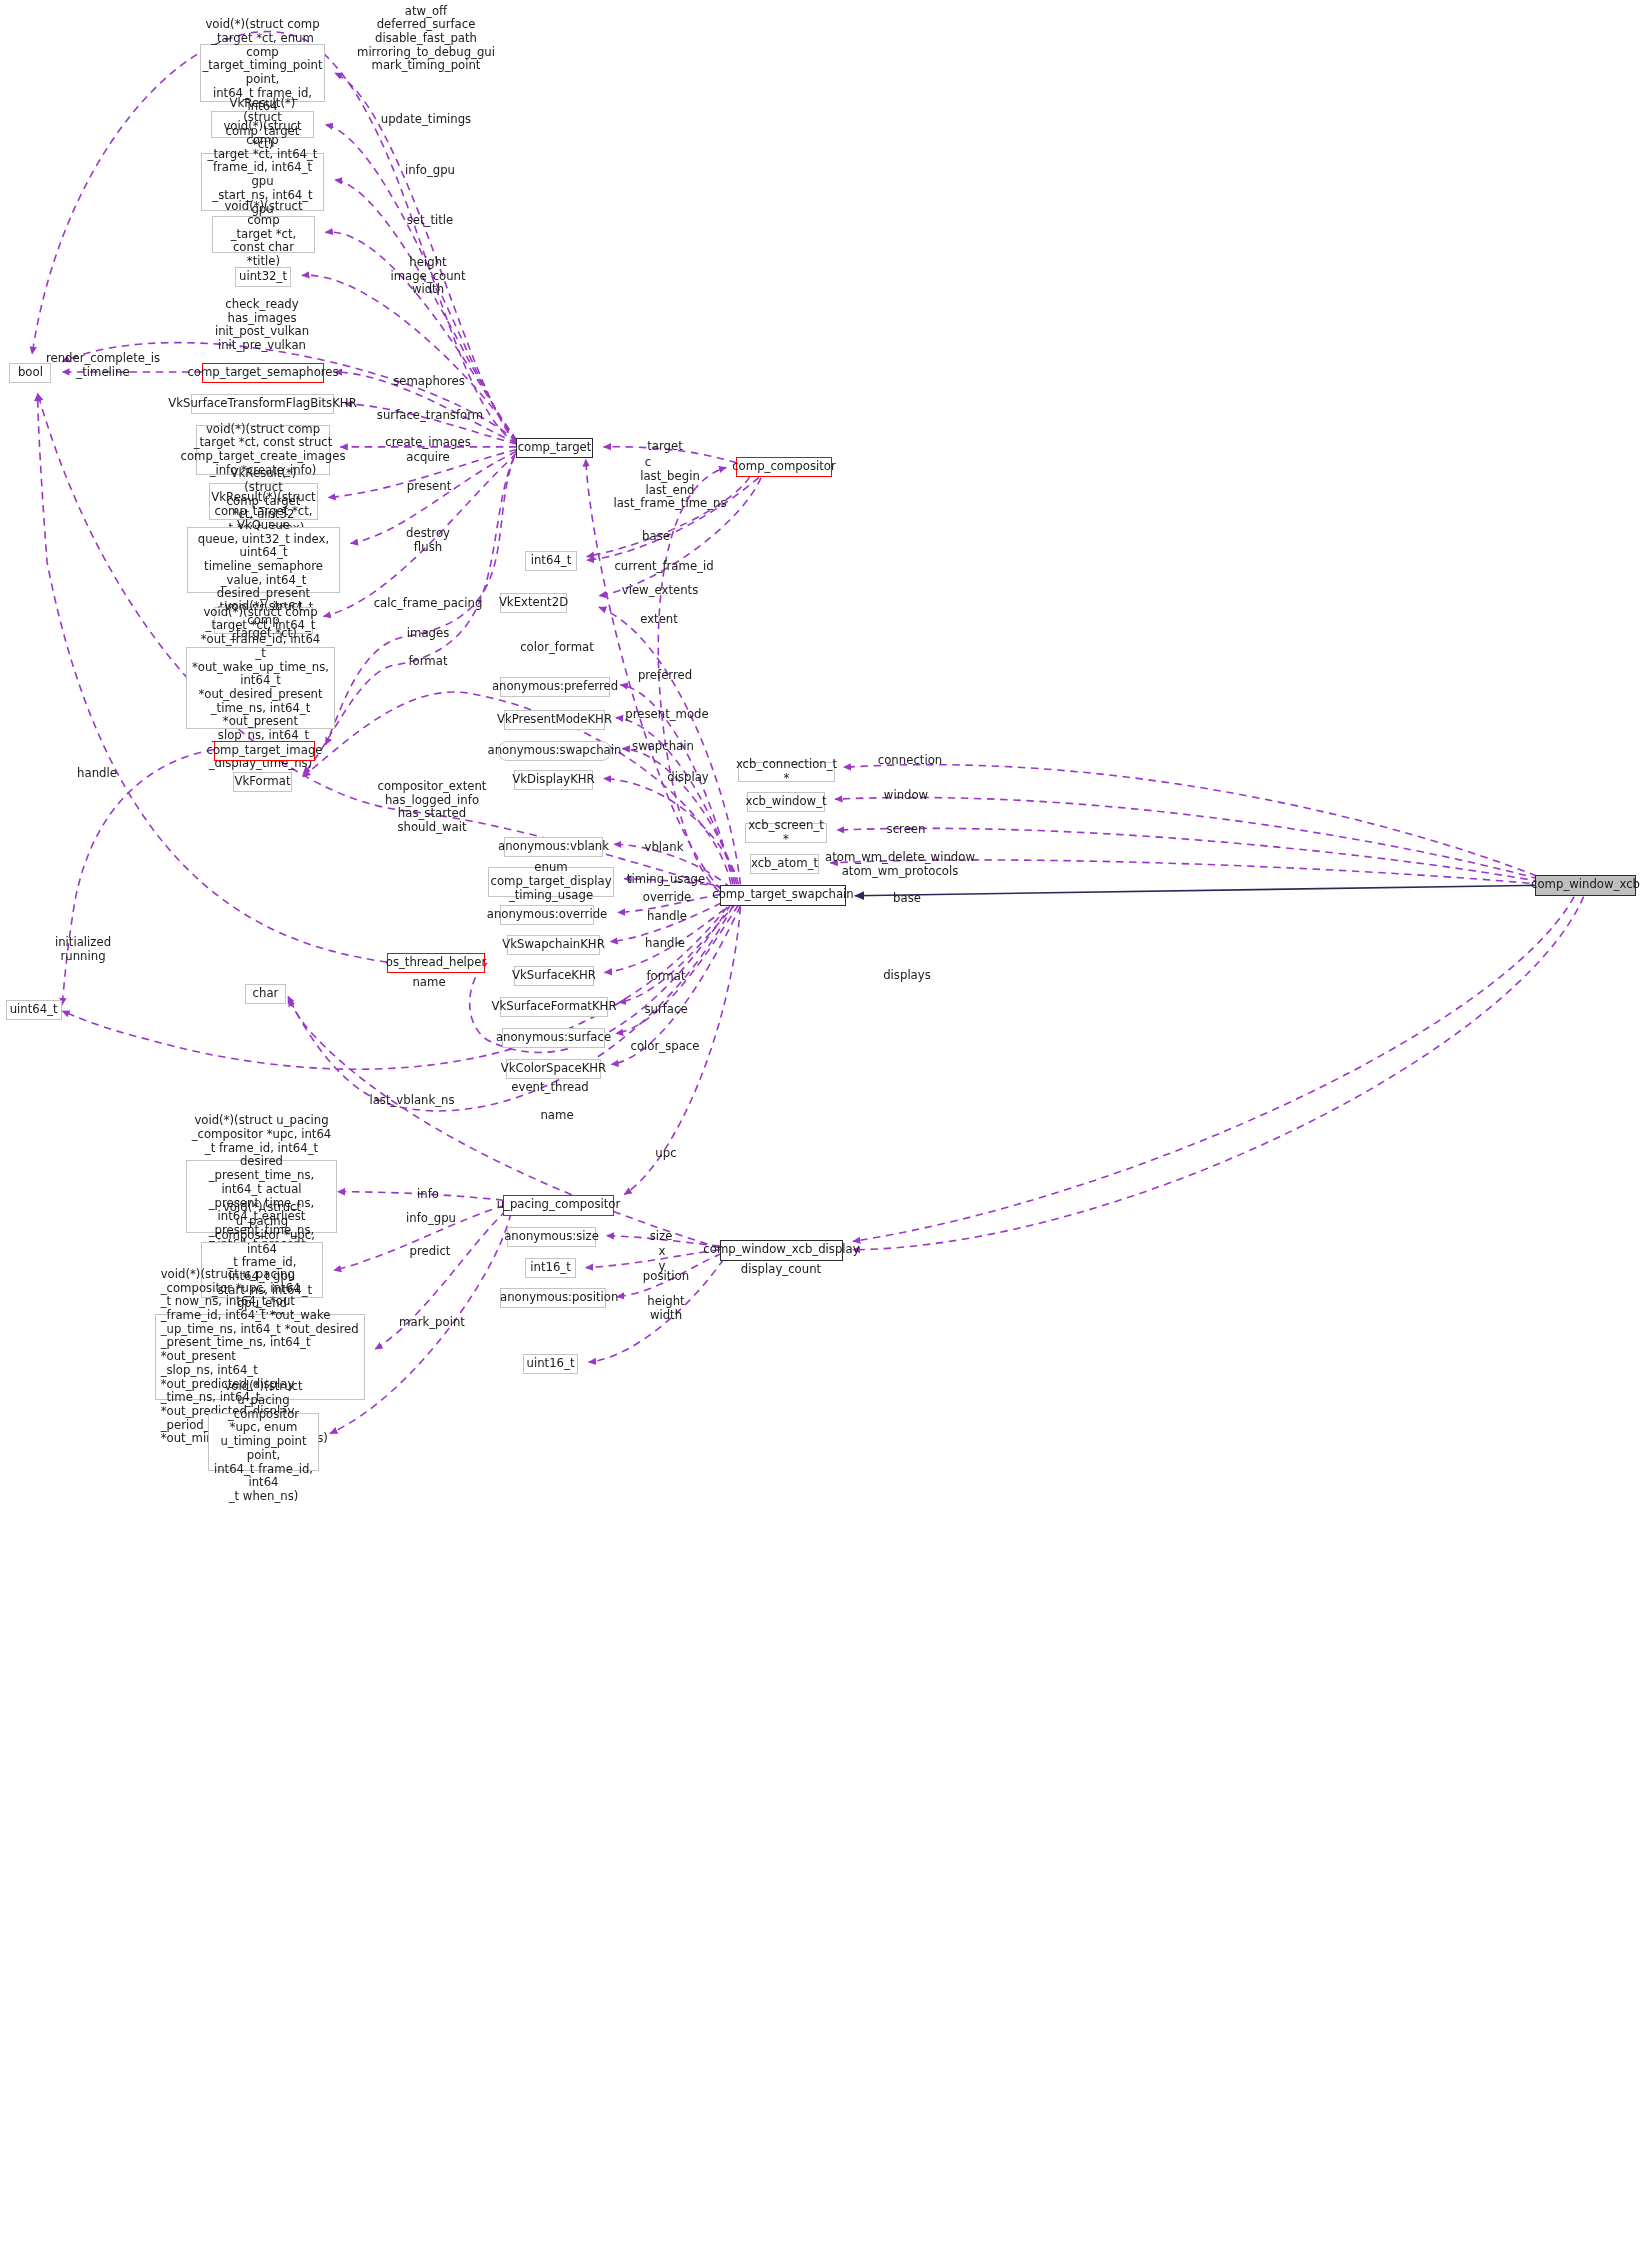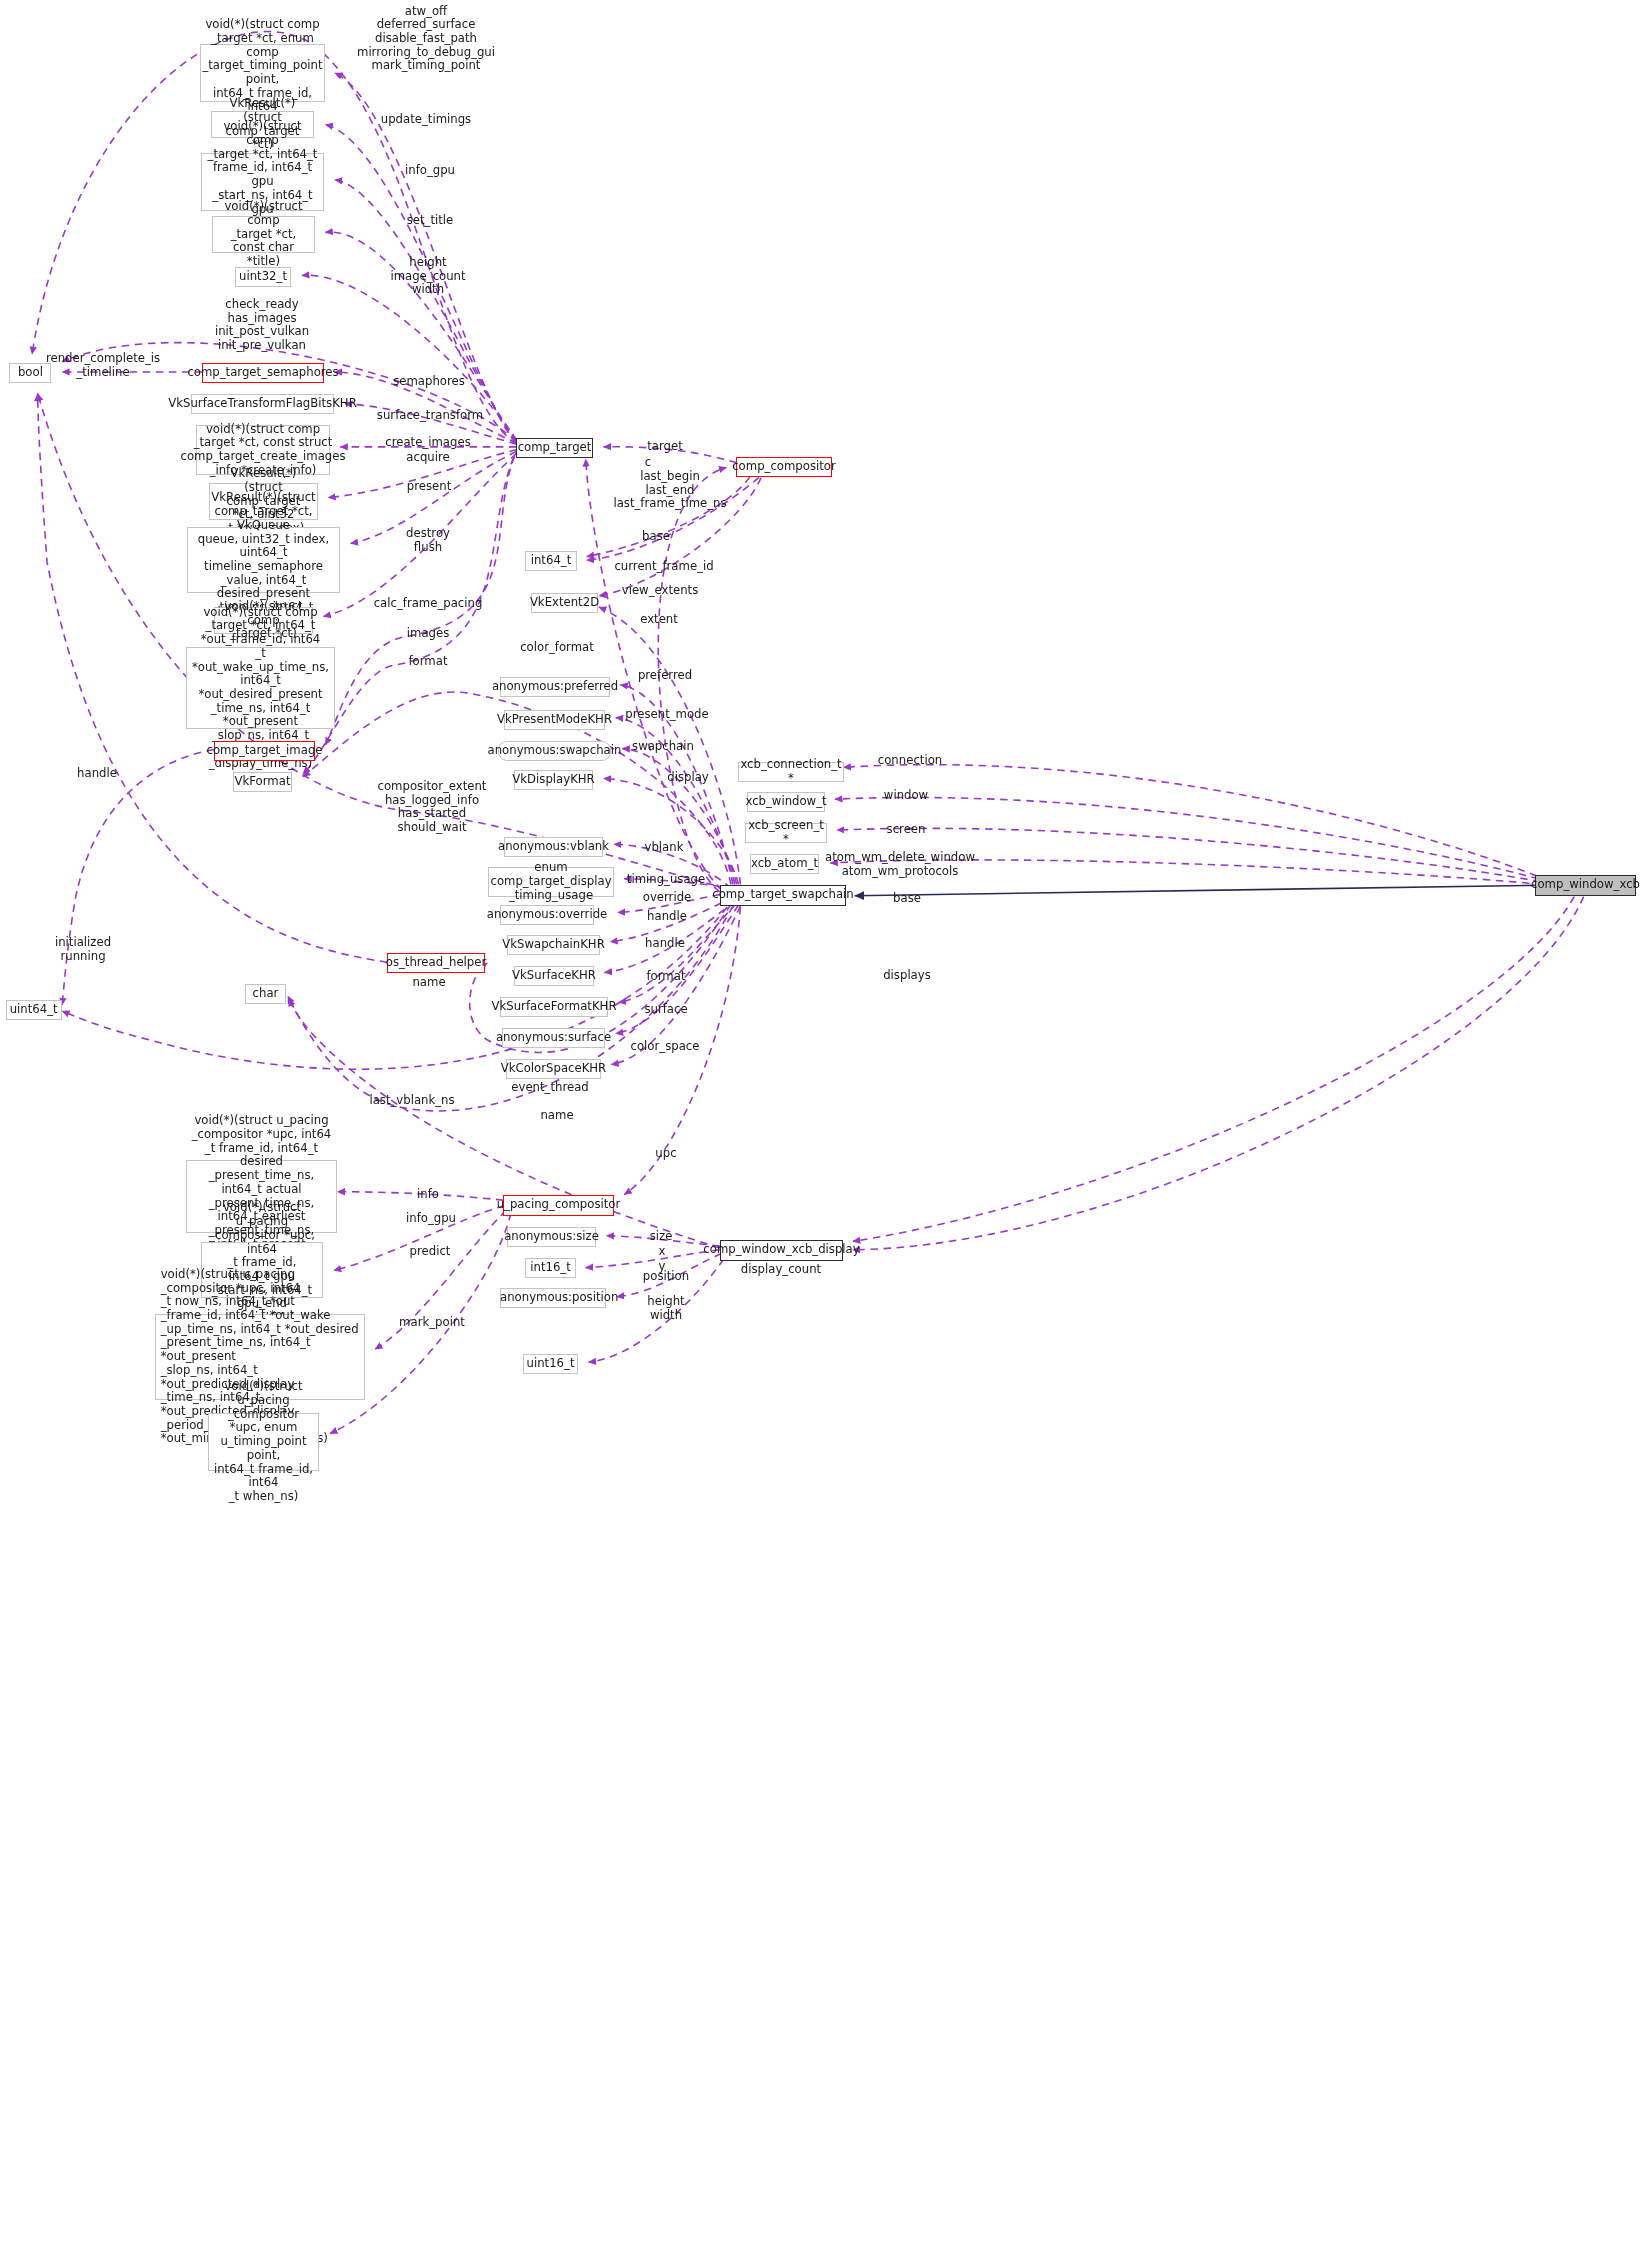--- a/index.html
+++ b/index.html
@@ -230,36 +230,36 @@
 _time_ns, int64_t *out_present
 _slop_ns, int64_t *out_predicted
 _display_time_ns)</div>
   <div class="node red" style="left:214px;top:741px;width:101px;height:19.7px;">comp_target_image</div>
   <div class="node" style="left:233px;top:772px;width:59px;height:19.7px;">VkFormat</div>
   <div class="node red" style="left:387px;top:953px;width:98px;height:19.7px;">os_thread_helper</div>
   <div class="node" style="left:245px;top:984px;width:41px;height:19.7px;">char</div>
   <div class="node" style="left:5.6px;top:1000px;width:56px;height:19.7px;">uint64_t</div>
   <div class="node dark" style="left:516px;top:438px;width:77px;height:19.7px;">comp_target</div>
   <div class="node" style="left:525px;top:551px;width:52px;height:19.7px;">int64_t</div>
-  <div class="node" style="left:531px;top:593px;width:67px;height:19.7px;">VkExtent2D</div>
+  <div class="node" style="left:500px;top:593px;width:67px;height:19.7px;">VkExtent2D</div>
   <div class="node" style="left:500px;top:677px;width:110px;height:19.7px;">anonymous:preferred</div>
   <div class="node" style="left:504px;top:710px;width:101px;height:19.7px;">VkPresentModeKHR</div>
   <div class="node" style="left:498px;top:741px;width:113px;height:19.7px;border-radius:9px;">anonymous:swapchain</div>
   <div class="node" style="left:514px;top:770px;width:79px;height:19.7px;">VkDisplayKHR</div>
   <div class="node" style="left:504px;top:837px;width:99px;height:19.7px;">anonymous:vblank</div>
   <div class="node" style="left:488px;top:867px;width:126px;height:30px;">enum comp_target_display
 _timing_usage</div>
   <div class="node" style="left:500px;top:905px;width:94px;height:19.7px;">anonymous:override</div>
   <div class="node" style="left:507px;top:935px;width:93px;height:19.7px;">VkSwapchainKHR</div>
   <div class="node" style="left:514px;top:966px;width:80px;height:19.7px;">VkSurfaceKHR</div>
   <div class="node" style="left:500px;top:997px;width:108px;height:19.7px;">VkSurfaceFormatKHR</div>
   <div class="node" style="left:502px;top:1028px;width:103px;height:19.7px;">anonymous:surface</div>
   <div class="node" style="left:506px;top:1059px;width:95px;height:19.7px;">VkColorSpaceKHR</div>
   <div class="node red" style="left:736px;top:457px;width:96px;height:19.7px;">comp_compositor</div>
-  <div class="node" style="left:738px;top:762px;width:106px;height:19.7px;">xcb_connection_t *</div>
+  <div class="node" style="left:738px;top:762px;width:97px;height:19.7px;">xcb_connection_t *</div>
   <div class="node" style="left:747px;top:792px;width:78px;height:19.7px;">xcb_window_t</div>
   <div class="node" style="left:745px;top:823px;width:82px;height:19.7px;">xcb_screen_t *</div>
   <div class="node" style="left:750px;top:854px;width:69px;height:19.7px;">xcb_atom_t</div>
   <div class="node dark" style="left:720px;top:885px;width:126px;height:20.6px;">comp_target_swapchain</div>
   <div class="node current" style="left:1535px;top:875px;width:101px;height:20.6px;">comp_window_xcb</div>
   <div class="node" style="left:186px;top:1160px;width:151px;height:73px;">void(*)(struct u_pacing
 _compositor *upc, int64
 _t frame_id, int64_t desired
 _present_time_ns, int64_t actual
 _present_time_ns, int64_t earliest

